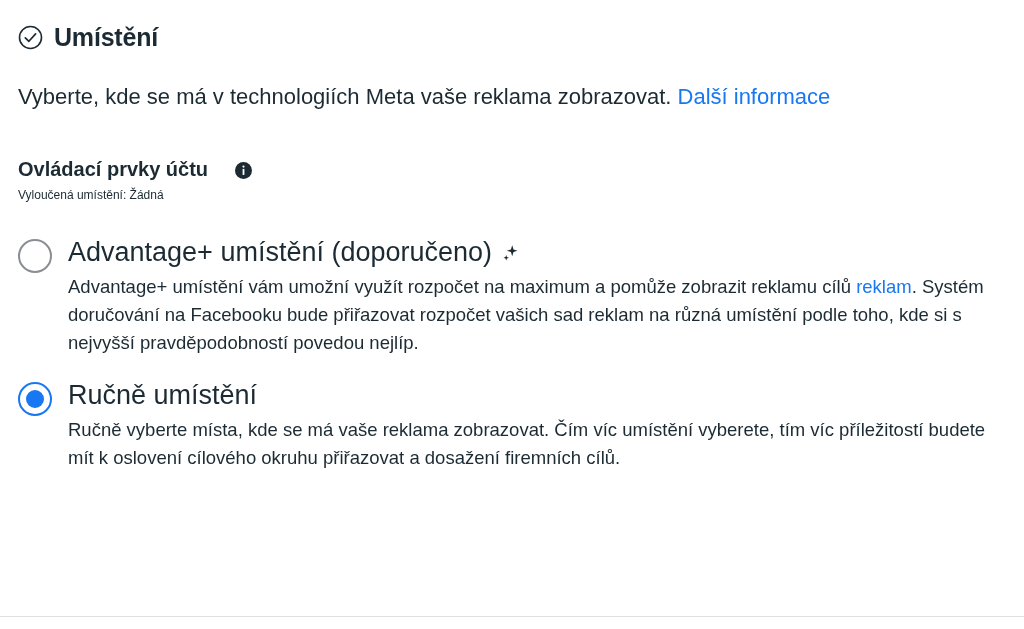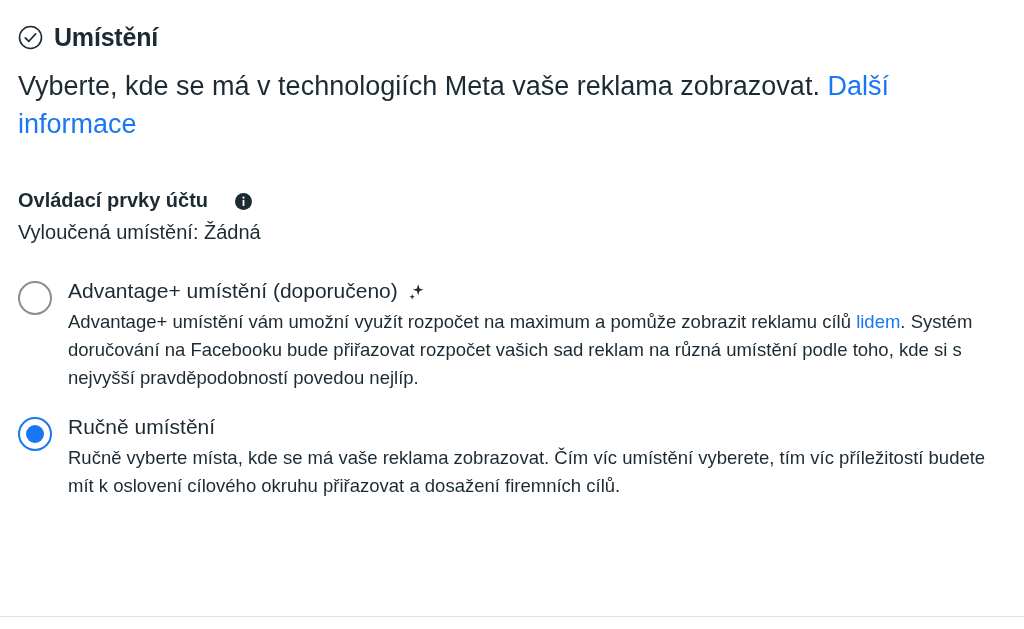--- a/index.html
+++ b/index.html
@@ -41,22 +41,22 @@
   .check-circle svg { display: block; }
   .section-title {
     font-size: 25px;
     font-weight: bold;
     letter-spacing: -0.2px;
     color: #1c2b33;
     line-height: 1.1;
   }
 
   .section-desc {
-    margin-top: 15px;
-    font-size: 27px;
+    margin-top: 29px;
+    font-size: 22px;
     line-height: 1.42;
     color: #1c2b33;
     max-width: 880px;
   }
   .inline-link {
     color: #1877f2;
     text-decoration: none;
     cursor: pointer;
   }
 
@@ -72,21 +72,21 @@
     font-weight: bold;
     color: #1c2b33;
   }
   .info-icon {
     width: 17px;
     height: 17px;
     flex: 0 0 auto;
   }
   .controls-sub {
     margin-top: 6px;
-    font-size: 20px;
+    font-size: 12px;
     color: #1c2b33;
     line-height: 1.4;
   }
 
   
   .options {
     margin-top: 32px;
   }
   .option {
     display: flex;
@@ -125,21 +125,21 @@
   .option-body {
     flex: 1 1 auto;
     min-width: 0;
   }
   .option-label-row {
     display: flex;
     align-items: center;
     gap: 9px;
   }
   .option-label {
-    font-size: 21px;
+    font-size: 27px;
     color: #1c2b33;
     line-height: 1.25;
   }
   .sparkle-icon {
     width: 20px;
     height: 20px;
     flex: 0 0 auto;
     position: relative;
     top: 1px;
   }
@@ -200,21 +200,21 @@
         <div class="option-label-row">
           <span class="option-label">Advantage+ umístění (doporučeno)</span>
           <span class="sparkle-icon">
             <svg width="20" height="20" viewBox="0 0 20 20" aria-hidden="true">
               <path d="M11.2 2.2 L12.5 6.4 L16.5 7.7 L12.5 9.0 L11.2 13.2 L9.9 9.0 L5.9 7.7 L9.9 6.4 Z" fill="#1c2b33"></path>
               <path d="M5.2 12.0 L5.9 14.0 L7.9 14.7 L5.9 15.4 L5.2 17.4 L4.5 15.4 L2.5 14.7 L4.5 14.0 Z" fill="#1c2b33"></path>
             </svg>
           </span>
         </div>
         <div class="option-desc">
-          <span>Advantage+ umístění vám umožní využít rozpočet na maximum a pomůže zobrazit reklamu cílů </span><a class="inline-link" href="#">lidem</a><span>. Systém doručování na Facebooku bude přiřazovat rozpočet vašich sad reklam na různá umístění podle toho, kde si s nejvyšší pravděpodobností povedou nejlíp.</span>
+          <span>Advantage+ umístění vám umožní využít rozpočet na maximum a pomůže zobrazit reklamu cílů </span><a class="inline-link" href="#">reklam</a><span>. Systém doručování na Facebooku bude přiřazovat rozpočet vašich sad reklam na různá umístění podle toho, kde si s nejvyšší pravděpodobností povedou nejlíp.</span>
         </div>
       </div>
     </div>
 
     <div class="option">
       <span class="radio selected"></span>
       <div class="option-body">
         <div class="option-label-row">
           <span class="option-label">Ručně umístění</span>
         </div>

